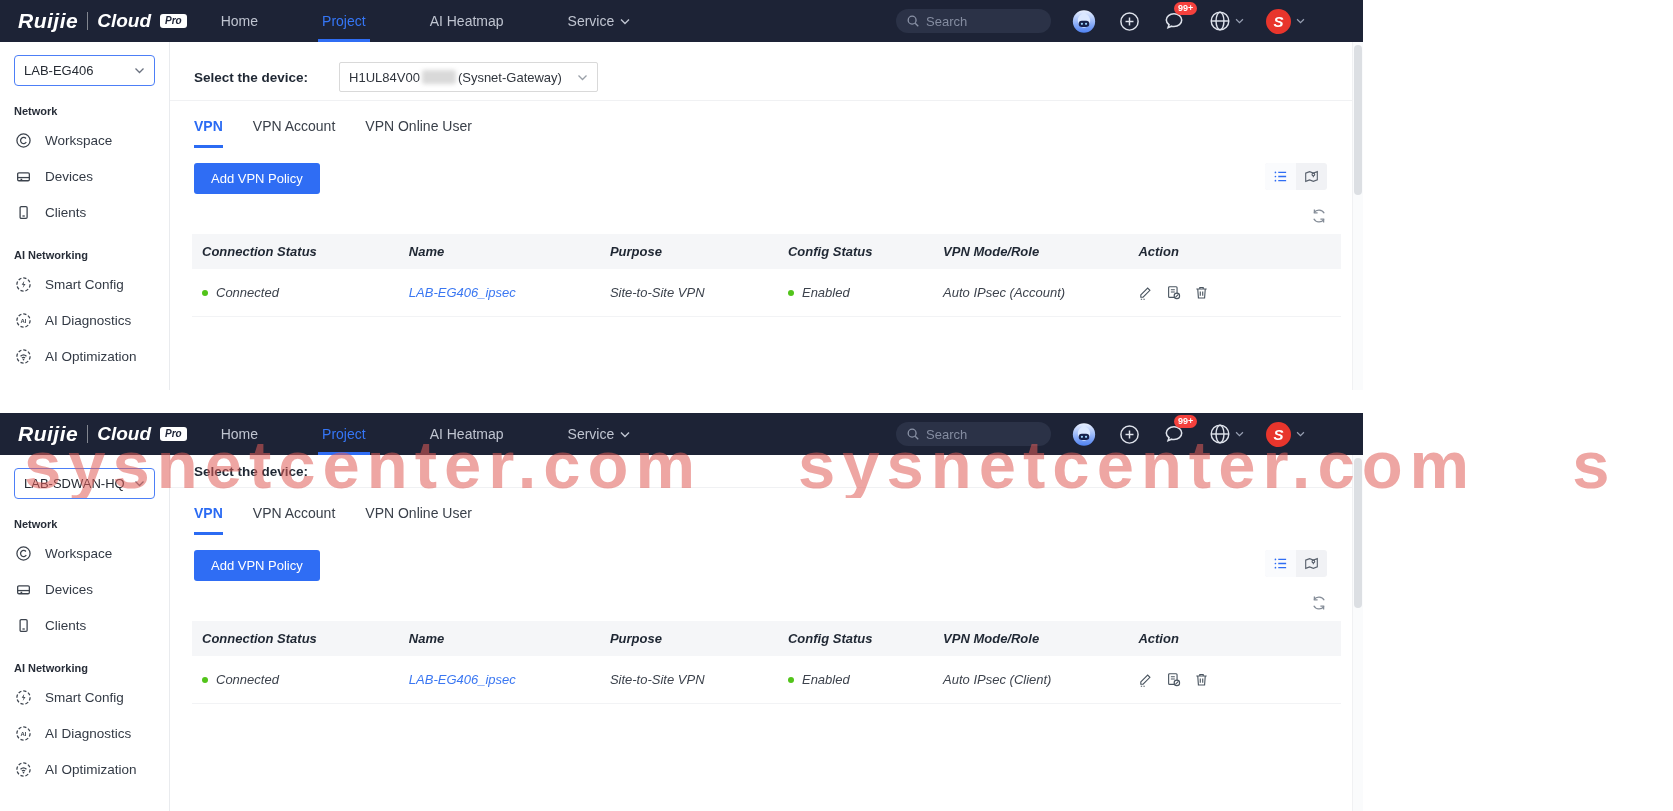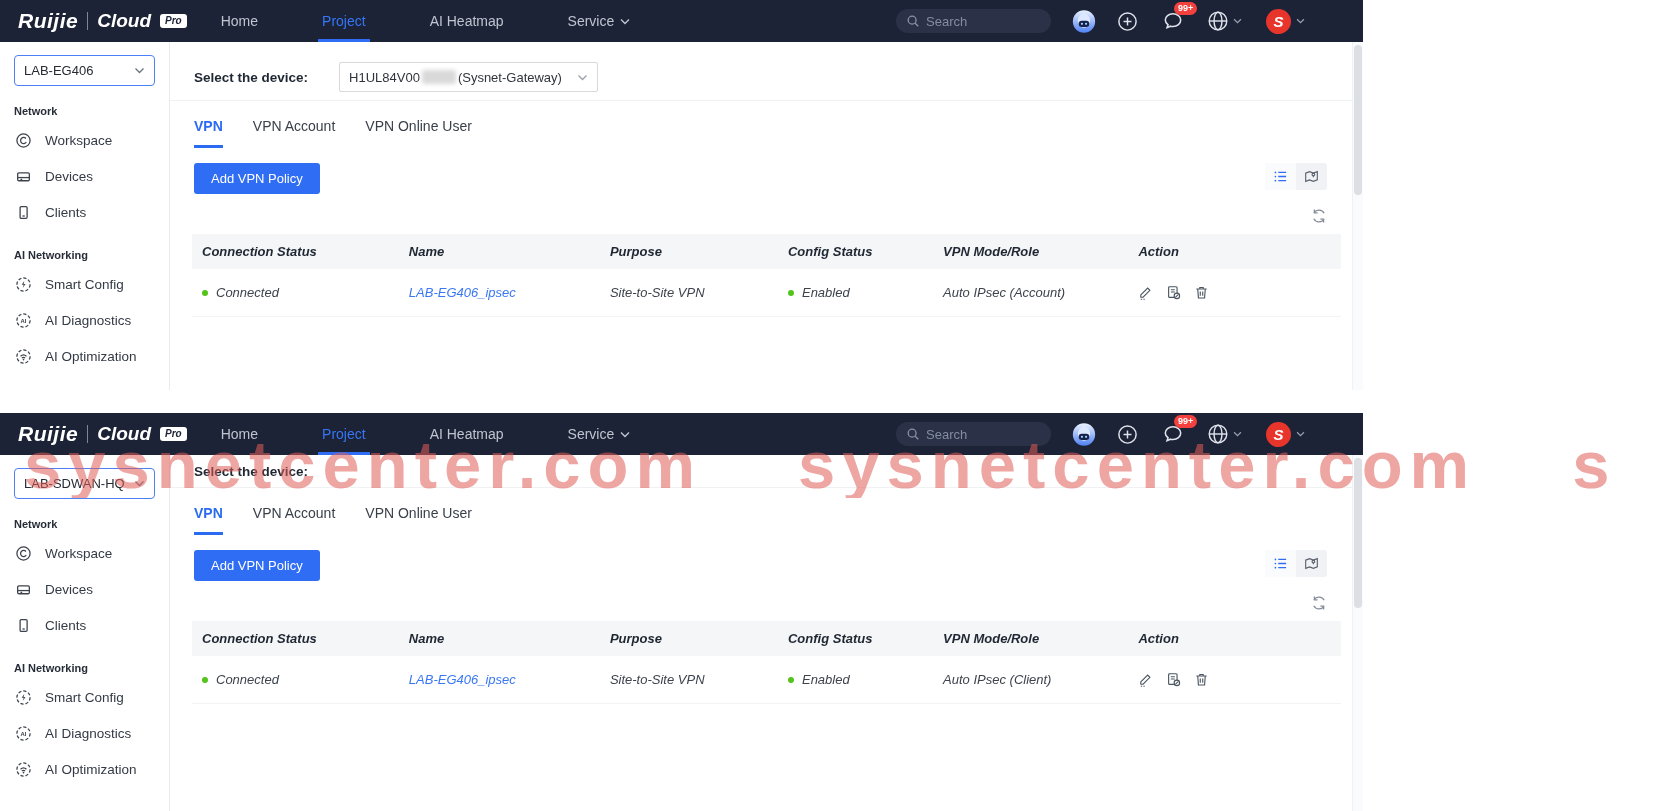--- a/index.html
+++ b/index.html
@@ -22,21 +22,21 @@
   .nav { display:flex; margin-left:34px; gap:64px; height:42px; }
   .nav-item { position:relative; height:42px; display:flex; align-items:center; gap:6px; font-size:14px; color:#bfc4d0; cursor:pointer; }
   .nav-item.active { color:#3576f6; }
   .nav-item.active::after { content:""; position:absolute; left:-4px; right:-4px; bottom:0; height:3px; background:#2f6df4; }
   .nav-chevron { width:10px; height:7px; }
   .hdr-right { margin-left:auto; display:flex; align-items:center; gap:21px; padding-right:58px; }
   .search-box { width:155px; height:24px; background:#2b3247; border-radius:13px; display:flex; align-items:center; padding:0 10px; gap:6px; }
   .search-box svg { flex:0 0 auto; }
   .search-box input { background:transparent; border:none; outline:none; color:#f97316; font-size:13px; width:110px; }
   .search-box input::placeholder { color:#848ca0; }
-  .hicon { width:24px; height:24px; display:flex; align-items:center; cursor:pointer; position:relative; }
+  .hicon { width:24px; height:24px; display:flex; align-items:center; justify-content:center; cursor:pointer; position:relative; }
   .badge { position:absolute; top:-7px; left:12px; background:#f5413d; color:#fff; font-size:9px; font-weight:700; padding:1px 4px; border-radius:8px; line-height:1.2; }
   .avatar-wrap { display:flex; align-items:center; gap:5px; cursor:pointer; }
   .avatar { width:25px; height:25px; border-radius:50%; background:#e8352c; color:#fff; font-weight:800; font-size:15px; font-style:italic; display:flex; align-items:center; justify-content:center; }
 
   
   .body { flex:1; display:flex; min-height:0; }
 
   
   .sidebar { width:170px; min-width:170px; border-right:1px solid #e9ebee; background:#fff; }
   .net-select { margin:13px 14px 0; height:31px; border:1px solid #4d7ff7; border-radius:4px; display:flex; align-items:center; justify-content:space-between; padding:0 9px; font-size:13px; color:#262b33; cursor:pointer; }

